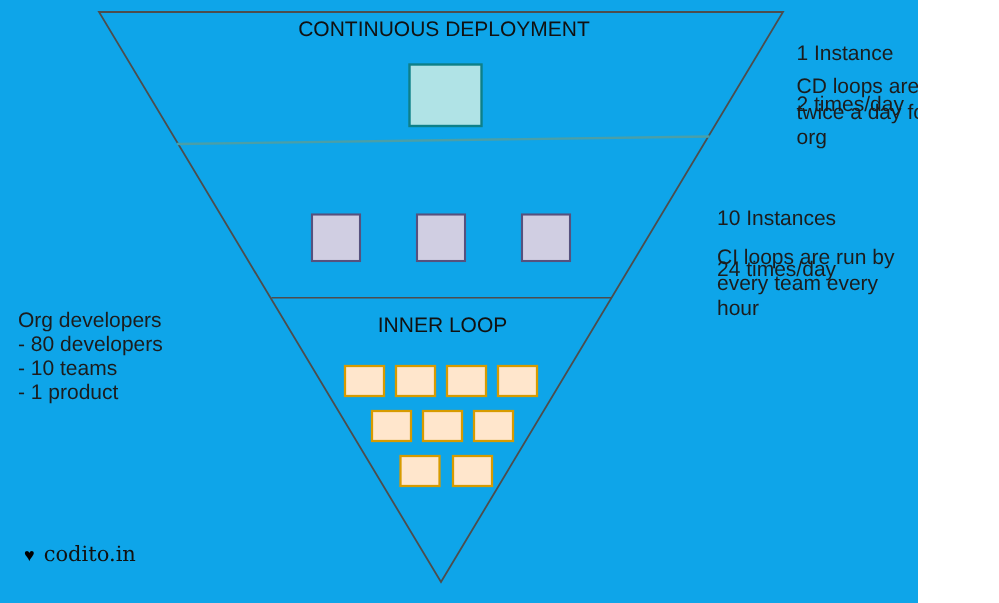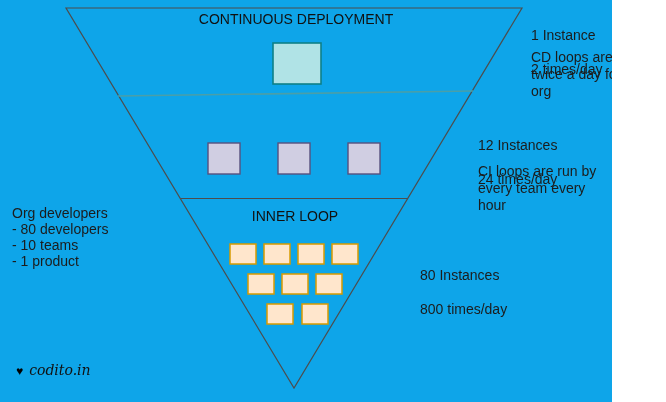--- a/index.html
+++ b/index.html
@@ -39,21 +39,20 @@
     position: absolute;
     left: 16px;
     top: 362px;
     display: flex;
     align-items: baseline;
     gap: 6px;
   }
   .heart { font-size: 12px; color: #000000; }
   .brand-text {
     font-family: "DejaVu Serif", serif;
-    font-style: italic;
     font-size: 14px;
     color: #111111;
   }
 </style>
 </head>
 <body>
 
 <div class="stage">
 
   <svg class="funnel-svg" width="666" height="402" viewBox="0 0 666 402">
@@ -92,31 +91,27 @@
 
   <div class="annot" style="left:531px; top:10px; width:125px;">
     <div class="line">1 Instance</div>
     <div class="line">2 times/day</div>
   </div>
   <div class="annot" style="left:531px; top:49px; width:130px;">CD loops are run
 twice a day for the
 org</div>
 
   <div class="annot" style="left:478px; top:120px; width:130px;">
-    <div class="line">12 Instances</div>
+    <div class="line">10 Instances</div>
     <div class="line">24 times/day</div>
   </div>
   <div class="annot" style="left:478px; top:163px; width:135px;">CI loops are run by
 every team every
 hour</div>
 
-  <div class="annot" style="left:420px; top:250px; width:130px;">
-    <div class="line">80 Instances</div>
-    <div class="line">800 times/day</div>
-  </div>
 
   <div class="org-block">
     <div>Org developers</div>
     <div>- 80 developers</div>
     <div>- 10 teams</div>
     <div>- 1 product</div>
   </div>
 
   <div class="footer-brand">
     <span class="heart">♥</span>

